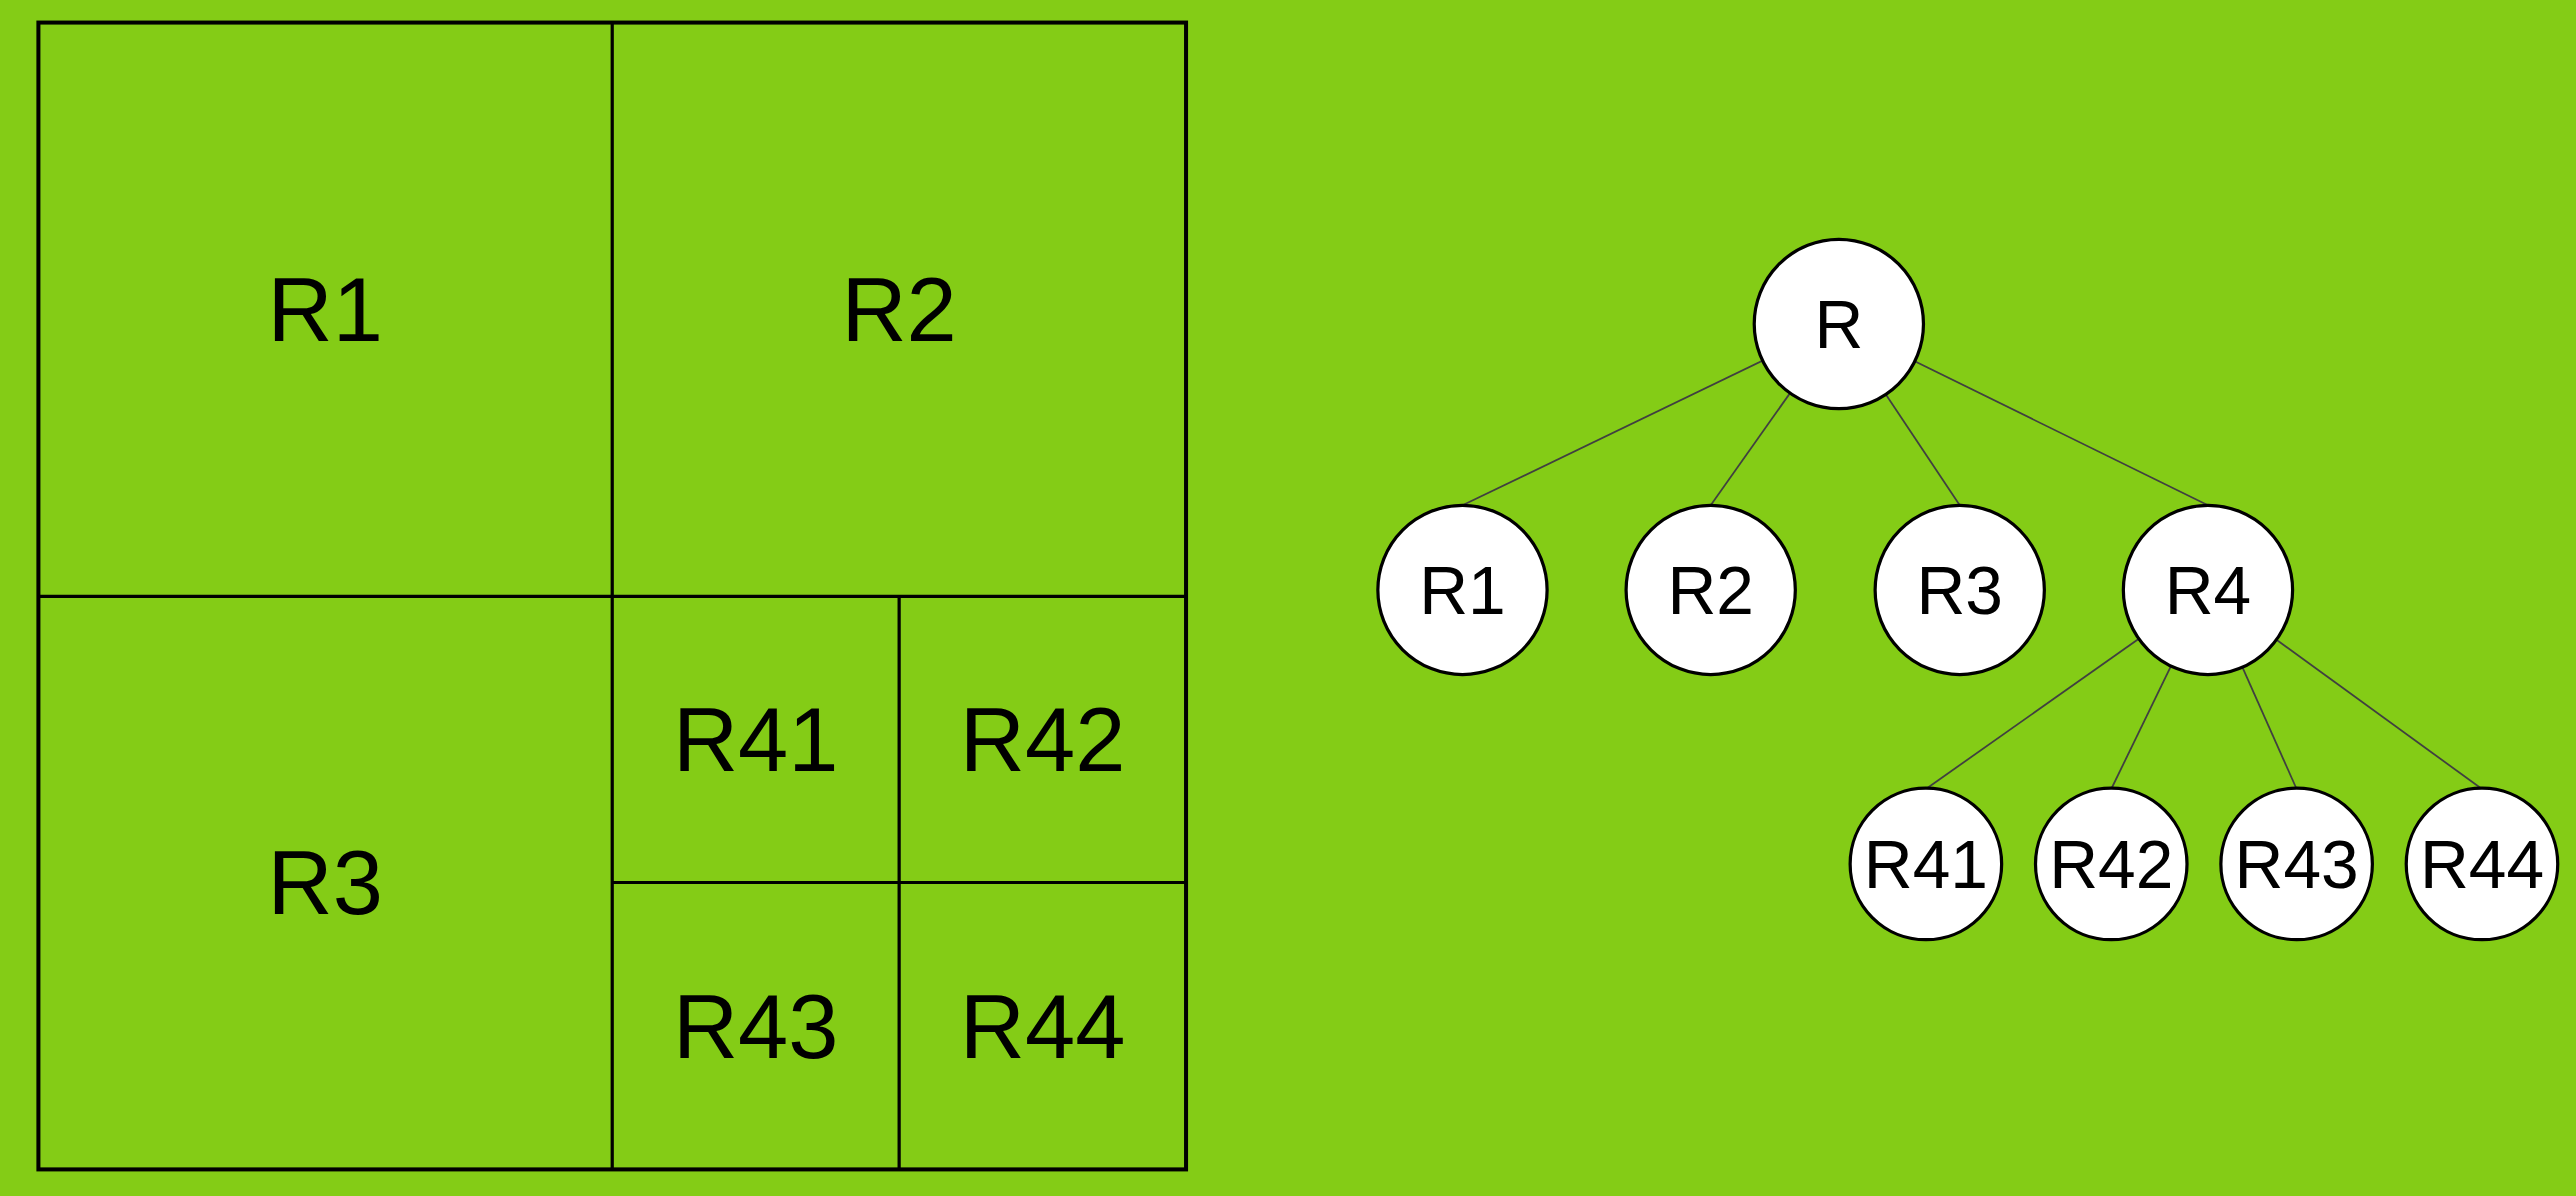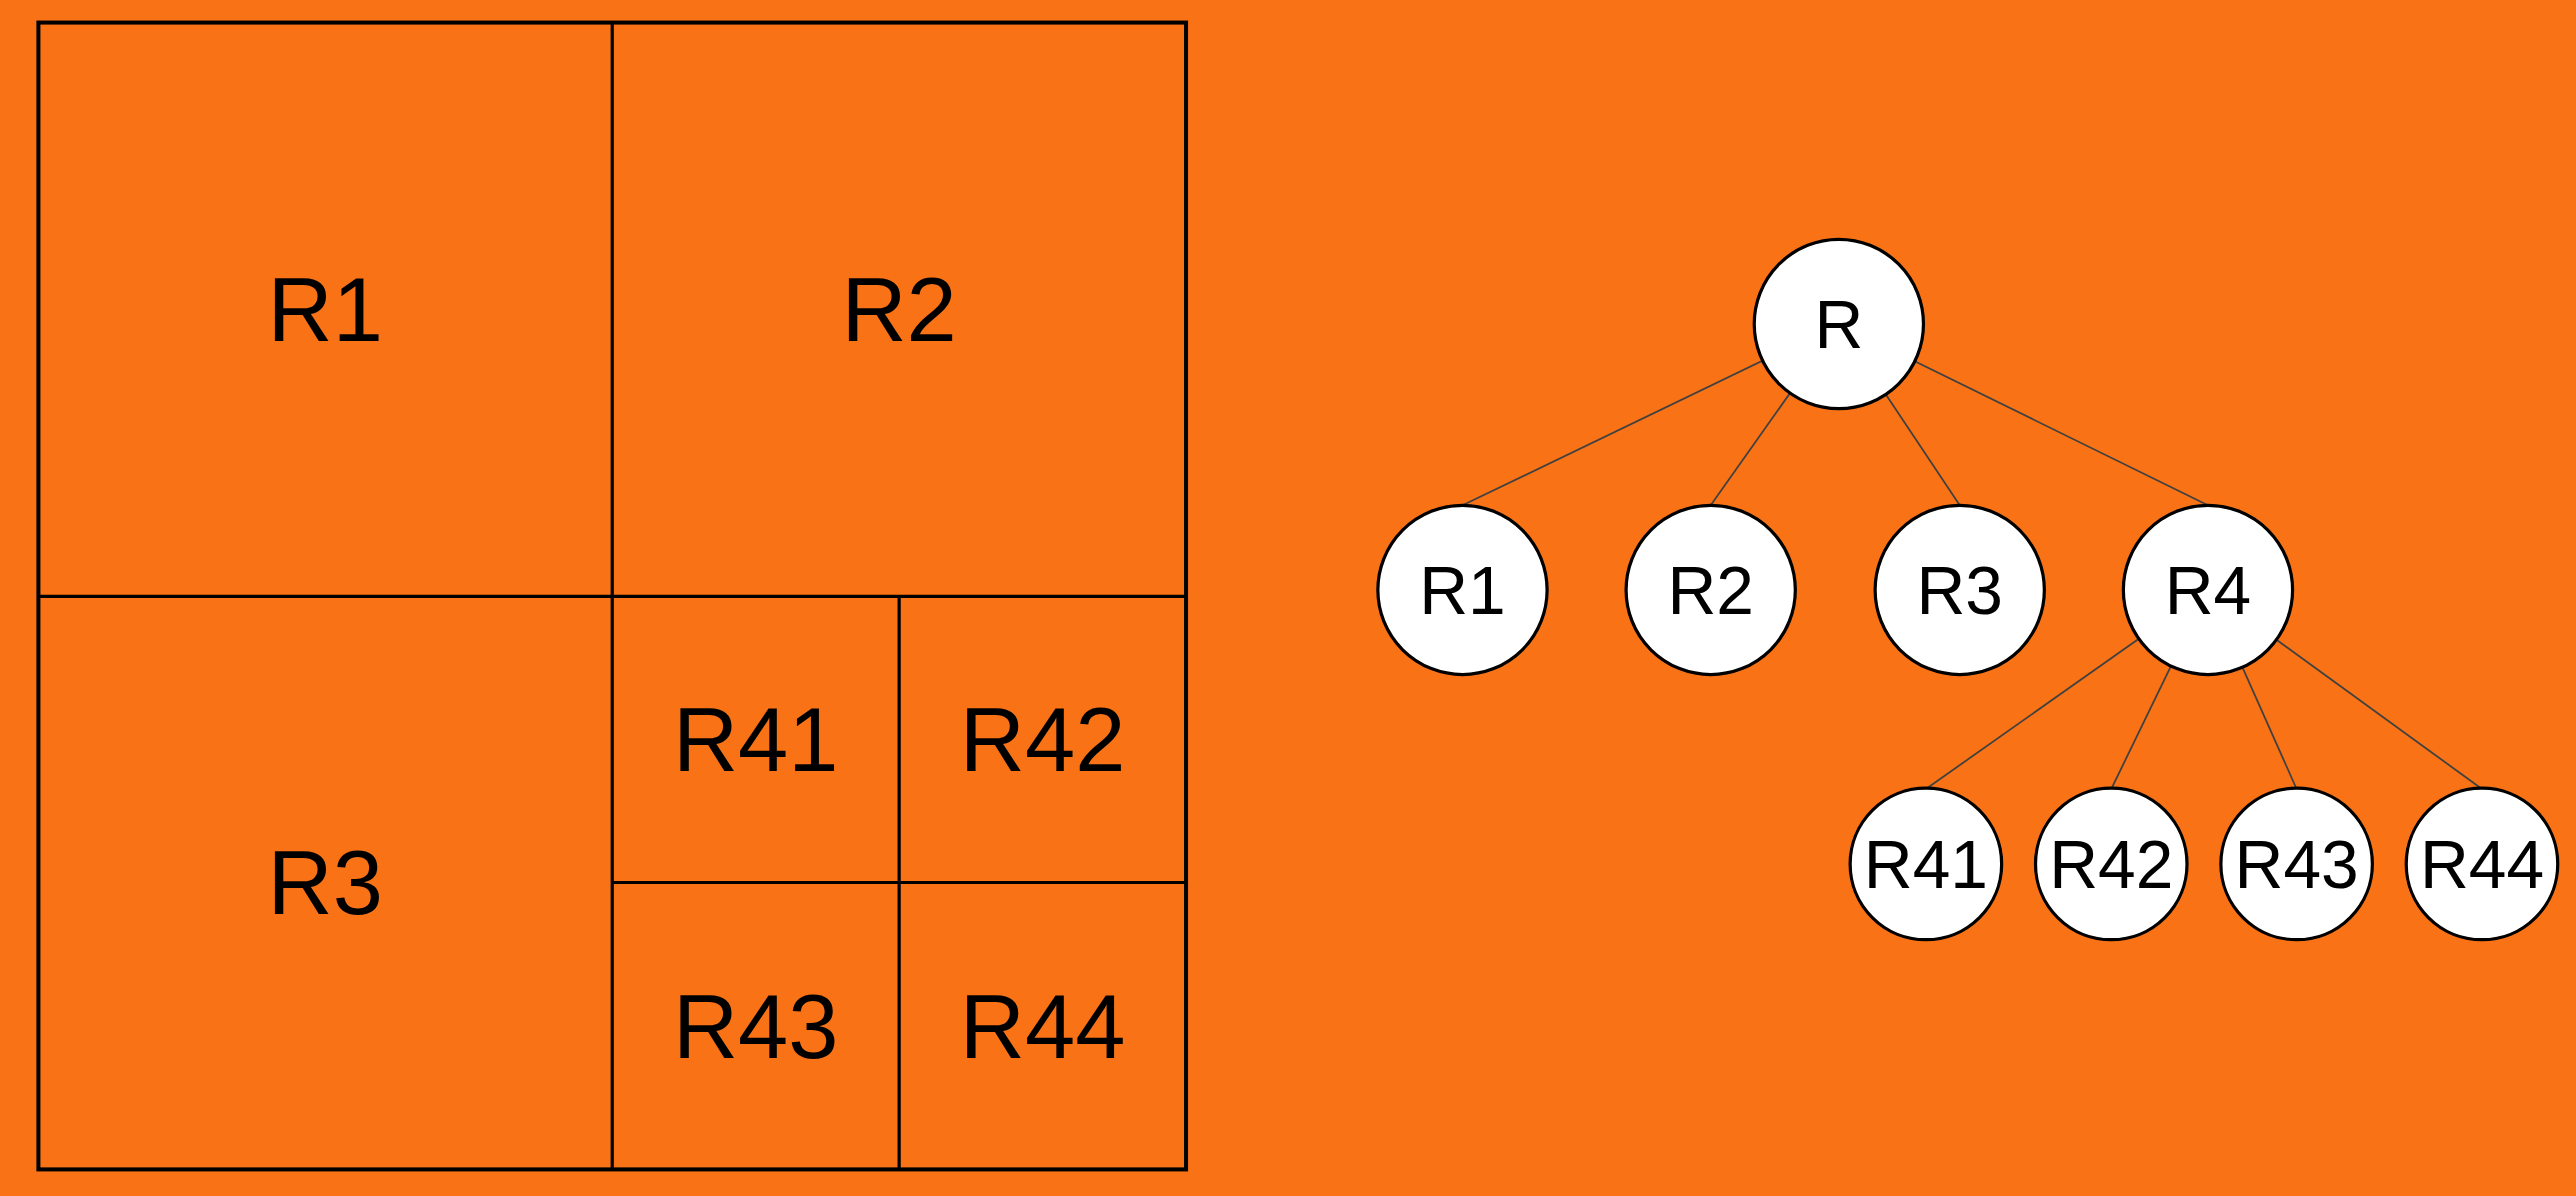--- a/index.html
+++ b/index.html
@@ -4,21 +4,21 @@
 <style>
   html, body {
     margin: 0;
     padding: 0;
     background: #ffffff;
   }
   #canvas {
     position: relative;
     width: 2576px;
     height: 1196px;
-    background: #f97316;
+    background: #84cc16;
     overflow: hidden;
   }
   svg { display: block; }
   .ql {
     stroke: #000000;
     stroke-width: 4;
     fill: none;
   }
   .ol {
     stroke: #000000;

